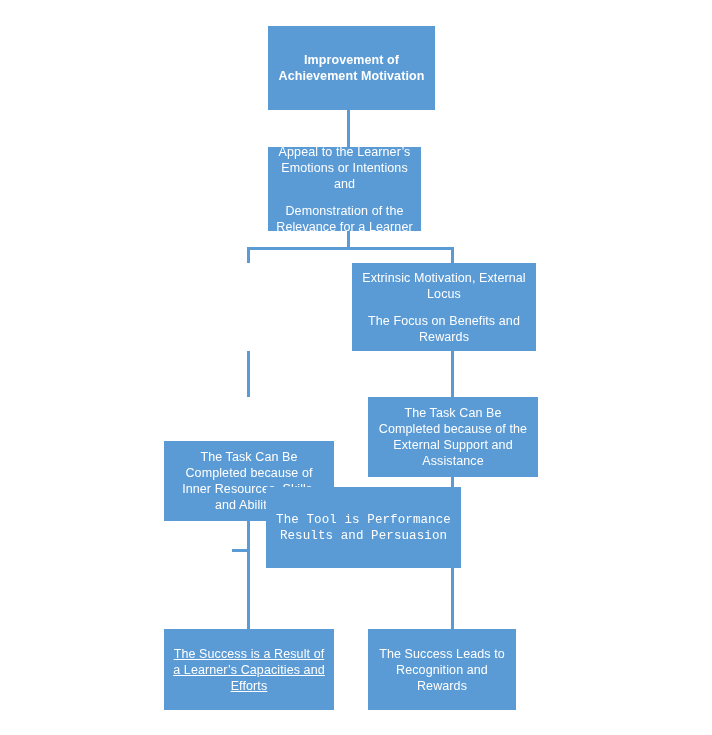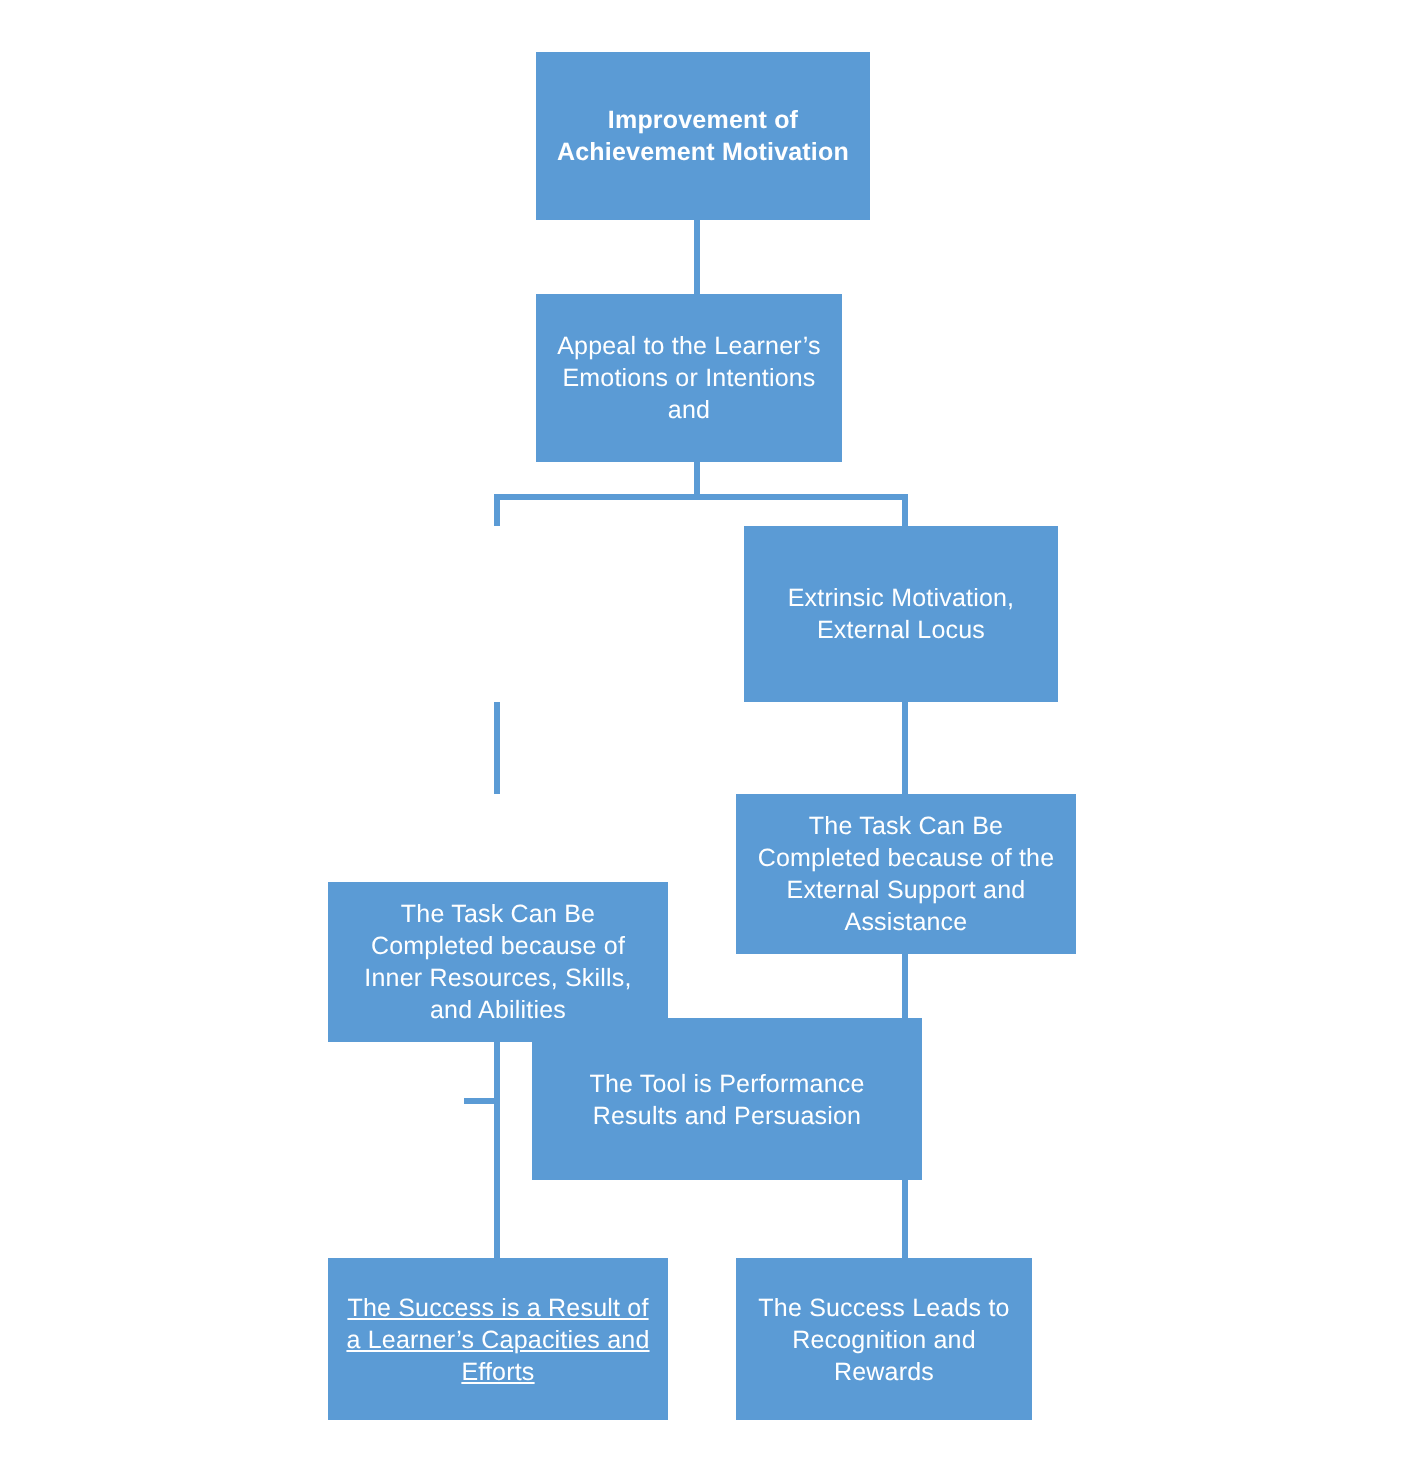--- a/index.html
+++ b/index.html
@@ -77,37 +77,39 @@
 
   <div class="conn h" style="left:232px; top:549px; width:18px;"></div>
   <div class="conn h" style="left:434px; top:549px; width:20px;"></div>
 
   <div class="node bold" style="left:268px; top:26px; width:167px; height:84px;">
     <p class="para">Improvement of Achievement Motivation</p>
   </div>
 
   <div class="node" style="left:268px; top:147px; width:153px; height:84px;">
     <p class="para">Appeal to the Learner’s Emotions or Intentions and</p>
+    <p class="para">Demonstration of the Relevance for a Learner</p>
   </div>
 
 
-  <div class="node" style="left:372px; top:263px; width:157px; height:88px;justify-content:center;">
+  <div class="node" style="left:352px; top:263px; width:184px; height:88px;justify-content:center;">
     <p class="para">Extrinsic Motivation, External Locus</p>
+    <p class="para">The Focus on Benefits and Rewards</p>
   </div>
 
   <div class="node" style="left:164px; top:397px; width:170px; height:80px;margin-top:44px;">
     <p class="para">The Task Can Be Completed because of Inner Resources, Skills, and Abilities</p>
   </div>
 
   <div class="node" style="left:368px; top:397px; width:170px; height:80px;justify-content:center;">
     <p class="para">The Task Can Be Completed because of the External Support and Assistance</p>
   </div>
 
 
-  <div class="node" style="left:266px; top:509px; width:195px; height:81px;">
+  <div class="node" style="left:266px; top:487px; width:195px; height:81px;font-family:Liberation Mono, monospace;">
     <p class="para">The Tool is Performance Results and Persuasion</p>
   </div>
 
   <div class="node" style="left:164px; top:629px; width:170px; height:81px;text-decoration:underline;">
     <p class="para">The Success is a Result of a Learner’s Capacities and Efforts</p>
   </div>
 
   <div class="node" style="left:368px; top:629px; width:148px; height:81px;">
     <p class="para">The Success Leads to Recognition and Rewards</p>
   </div>

